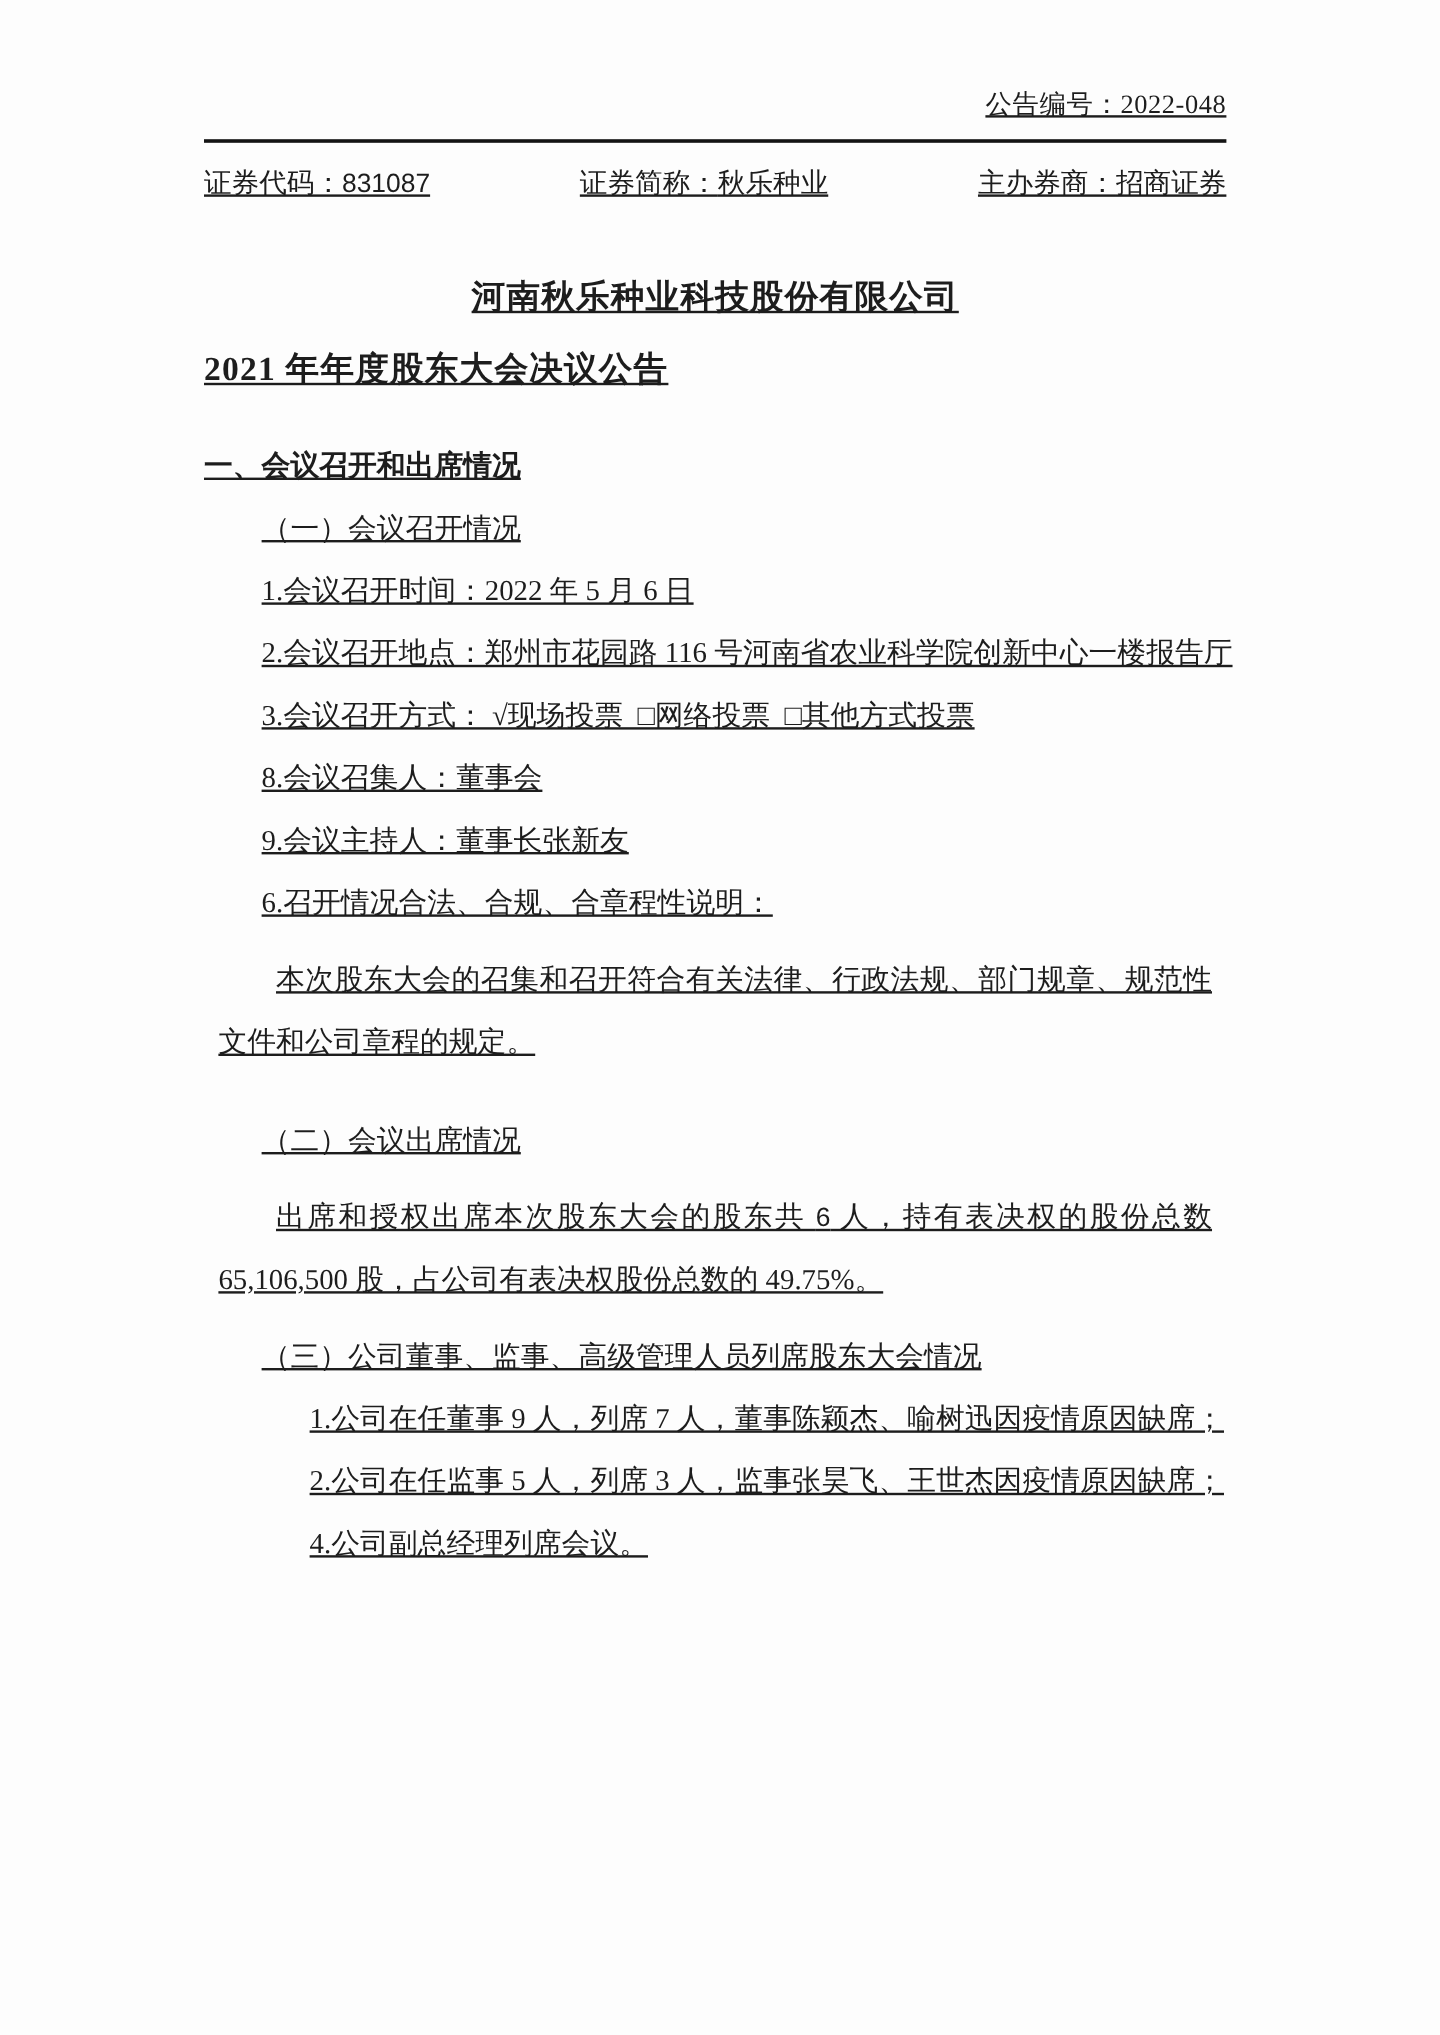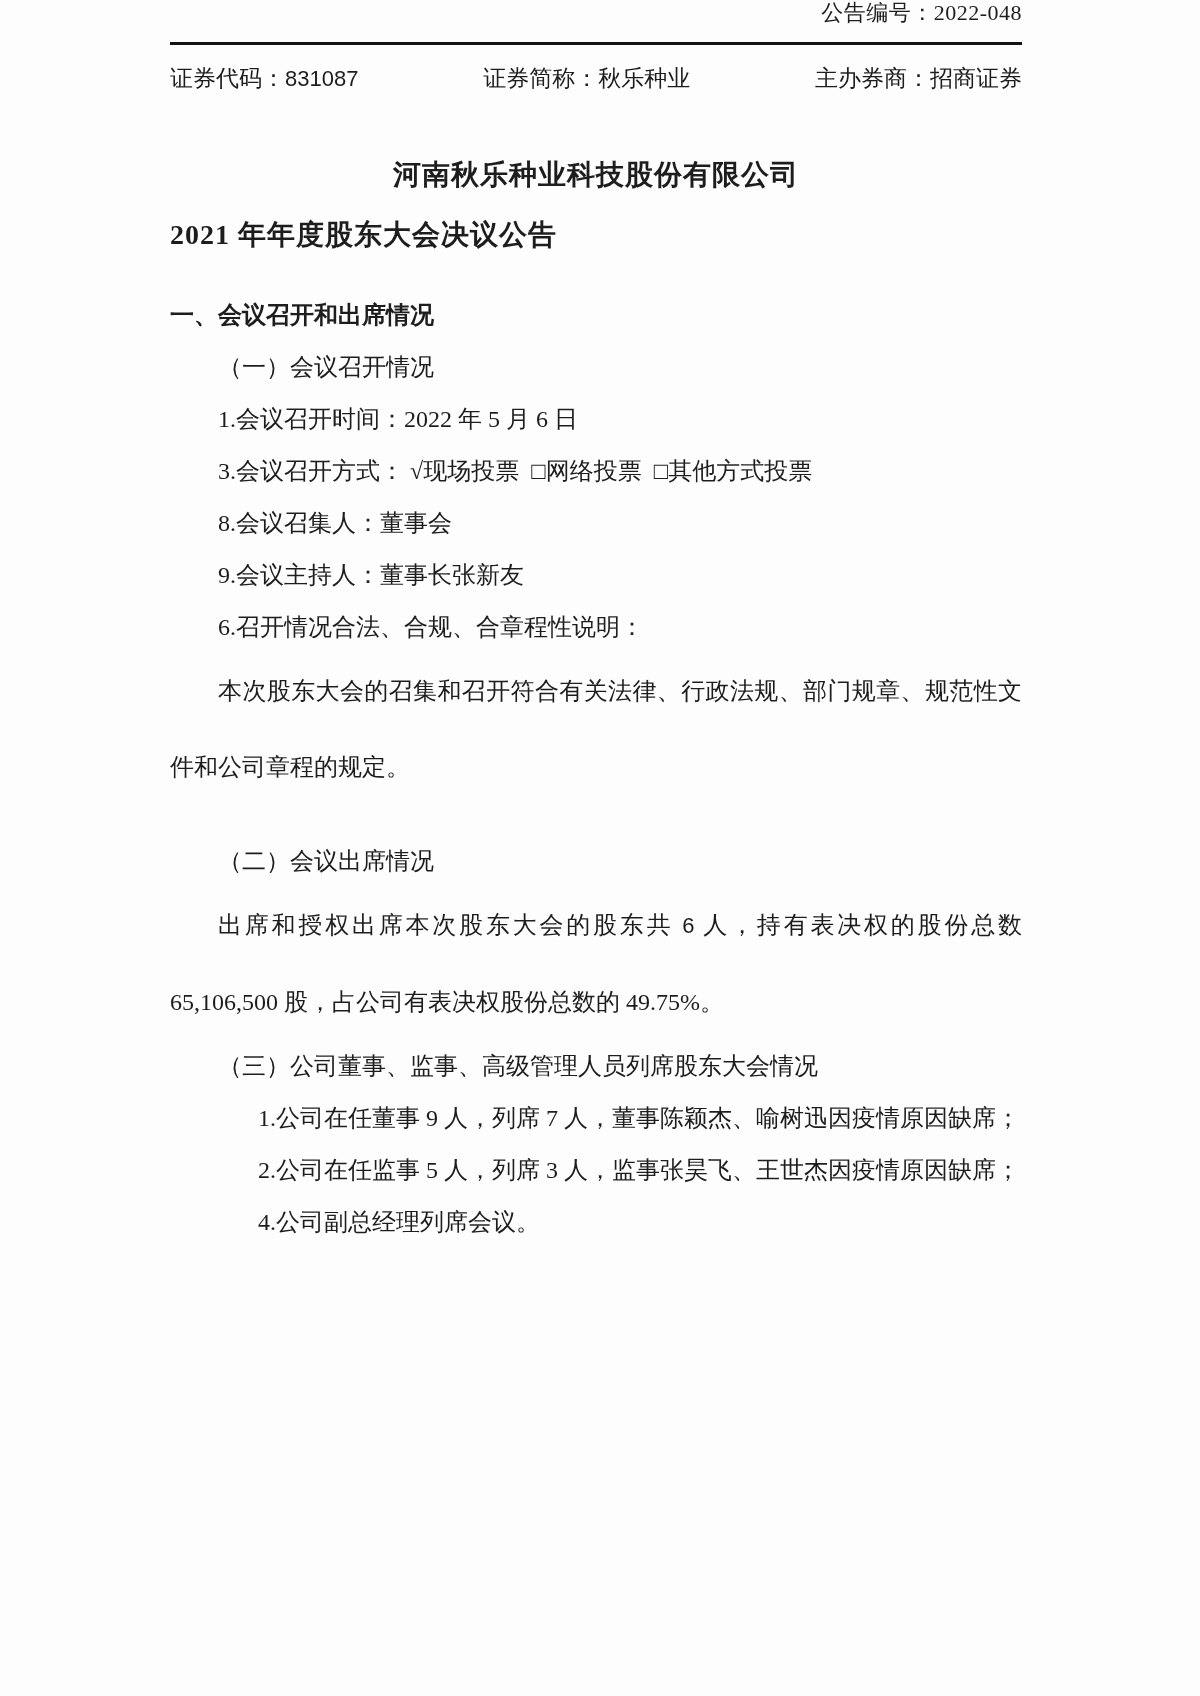--- a/index.html
+++ b/index.html
@@ -15,20 +15,22 @@
     width: 1200px;
     height: 1696px;
     background: #fdfdfd;
     overflow: hidden;
   }
   .doc {
     position: absolute;
     left: 170px;
     top: 0;
     width: 852px;
+    padding-top: 74px;
+    text-decoration: underline;
   }
   .ann-no {
     text-align: right;
     font-size: 22px;
     line-height: 26px;
     letter-spacing: 0.5px;
   }
   .rule {
     margin-top: 16px;
     border-top: 3px solid #141414;
@@ -62,22 +64,22 @@
   .box {
     margin-top: 68px;
     border: 3px solid #141414;
     padding: 1px 16px 3px 16px;
     box-sizing: border-box;
     width: 100%;
   }
   .box .para { line-height: 46px; margin: 0; }
   .para {
     font-size: 24px;
-    line-height: 76px;
-    margin: 0;
+    line-height: 52px;
+    margin: 12px;
     text-align: justify;
     text-indent: 2em;
   }
   .h-bold {
     margin-top: 34px;
     font-size: 24px;
     font-weight: bold;
     line-height: 52px;
     white-space: pre;
   }
@@ -108,20 +110,21 @@
 
     <h1 class="title">河南秋乐种业科技股份有限公司</h1>
 
     <h2 class="subtitle">2021 年年度股东大会决议公告</h2>
 
 
     <div class="h-bold">一、会议召开和出席情况</div>
 
     <div class="line">（一）会议召开情况</div>
     <div class="line">1.会议召开时间：2022 年 5 月 6 日</div>
+    <div class="line">2.会议召开地点：郑州市花园路 116 号河南省农业科学院创新中心一楼报告厅</div>
     <div class="line">3.会议召开方式： √现场投票  □网络投票  □其他方式投票</div>
     <div class="line">8.会议召集人：董事会</div>
     <div class="line">9.会议主持人：董事长张新友</div>
     <div class="line">6.召开情况合法、合规、合章程性说明：</div>
 
     <p class="para">本次股东大会的召集和召开符合有关法律、行政法规、部门规章、规范性文件和公司章程的规定。</p>
 
     <div class="line gap-top">（二）会议出席情况</div>
 
     <p class="para"><span>出席和授权出席本次股东大会的股东共 </span><span class="sans">6</span><span> 人，持有表决权的股份总数 65,106,500 股，占公司有表决权股份总数的 49.75%。</span></p>

